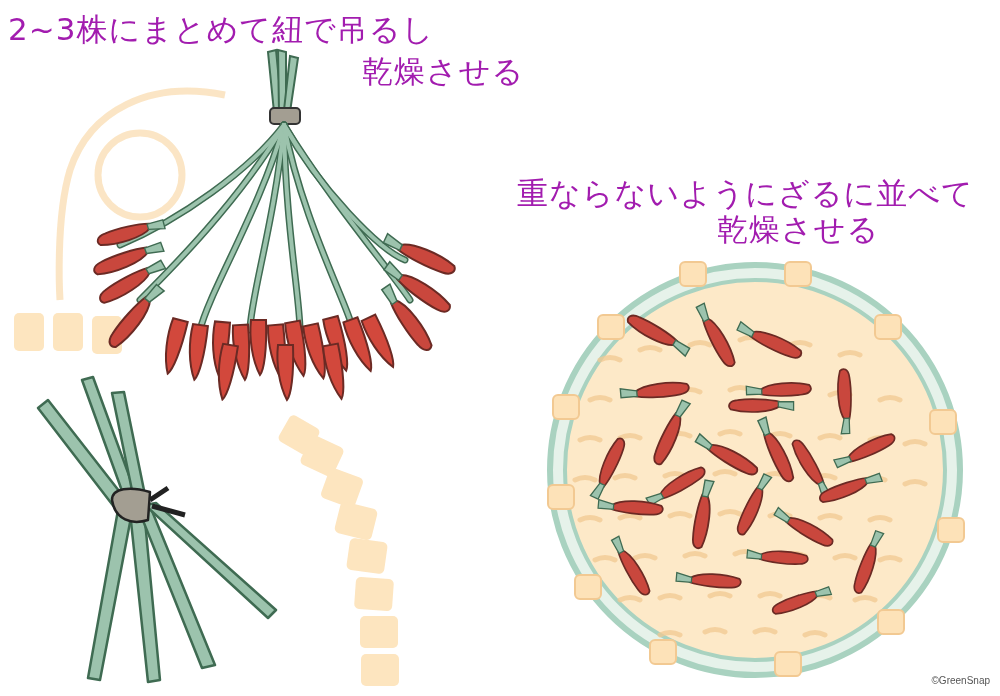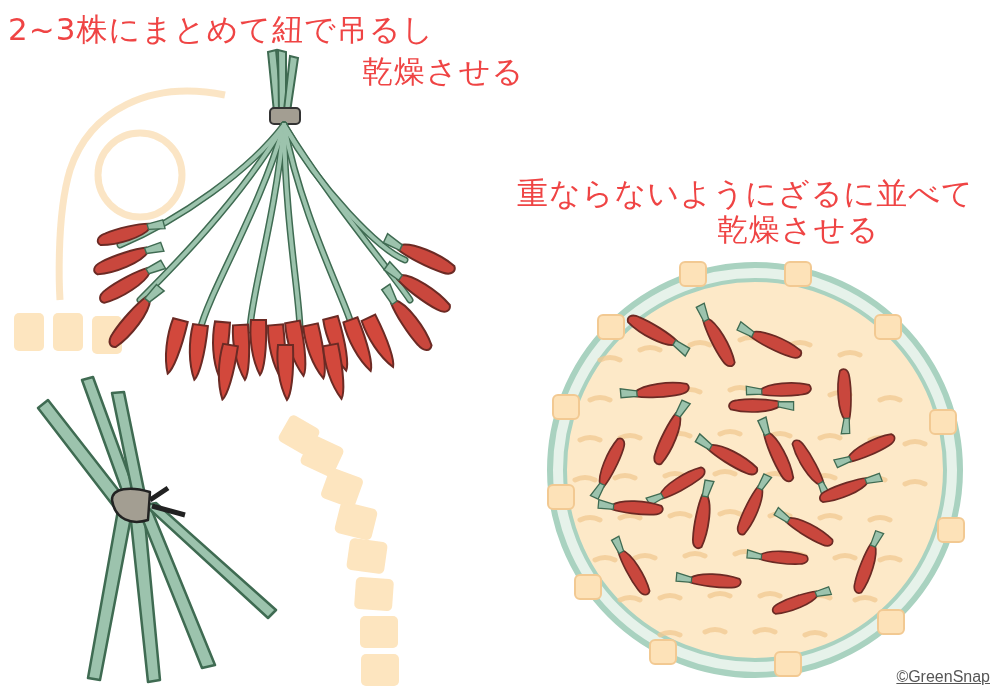--- a/index.html
+++ b/index.html
@@ -1,26 +1,26 @@
 <!DOCTYPE html>
 <html><head>
 <meta charset="utf-8">
 <style>
   html, body { margin:0; padding:0; background:#ffffff; }
   body { width:1000px; height:696px; position:relative; overflow:hidden;
          font-family: "DejaVu Sans", sans-serif; }
   .stage { position:absolute; left:0; top:0; width:1000px; height:696px; }
-  .caption { position:absolute; color:#ef4444; font-family:"DejaVu Sans", sans-serif;
+  .caption { position:absolute; color:#a21caf; font-family:"DejaVu Sans", sans-serif;
              font-size:31px; letter-spacing:1px; white-space:nowrap; line-height:1; }
   #cap1a { left:8px; top:14px; }
   #cap1b { left:362px; top:56px; }
   #cap2a { left:517px; top:172px;margin-top:6px; }
   #cap2b { left:717px; top:214px; }
-  .credit { position:absolute; right:10px; bottom:10px; font-size:16px; color:#555;
-            font-family:"Liberation Sans", sans-serif;text-decoration:underline; }
+  .credit { position:absolute; right:10px; bottom:10px; font-size:10px; color:#555;
+            font-family:"Liberation Sans", sans-serif; }
   svg { position:absolute; left:0; top:0; }
 </style>
 </head>
 <body>
 
 <div class="stage">
 <svg width="1000" height="696" viewBox="0 0 1000 696">
   <defs>
     <g id="chili">
       <path d="M0,0 C10,-8 40,-9 58,-4 C62,0 60,6 50,7 C35,9 12,8 0,5 Z" fill="#c9473d" stroke="#6b2a24" stroke-width="2"></path>

